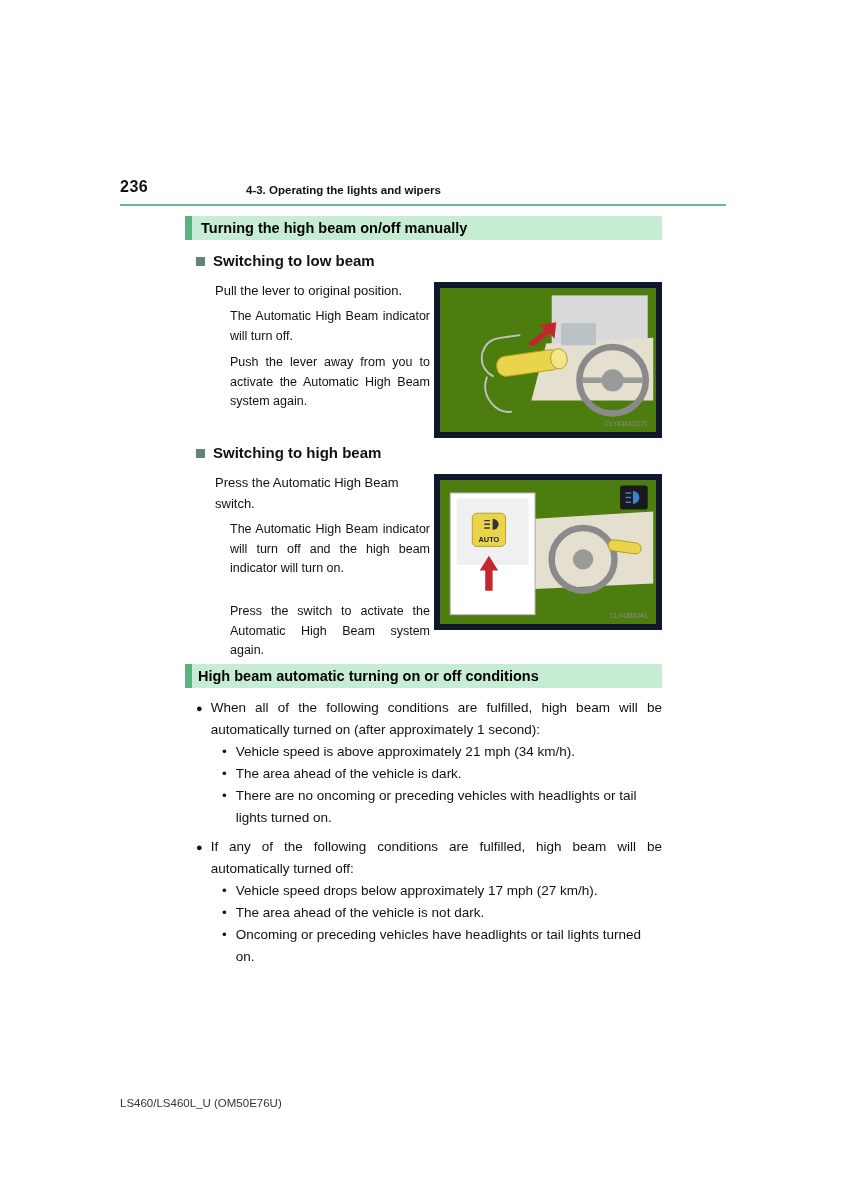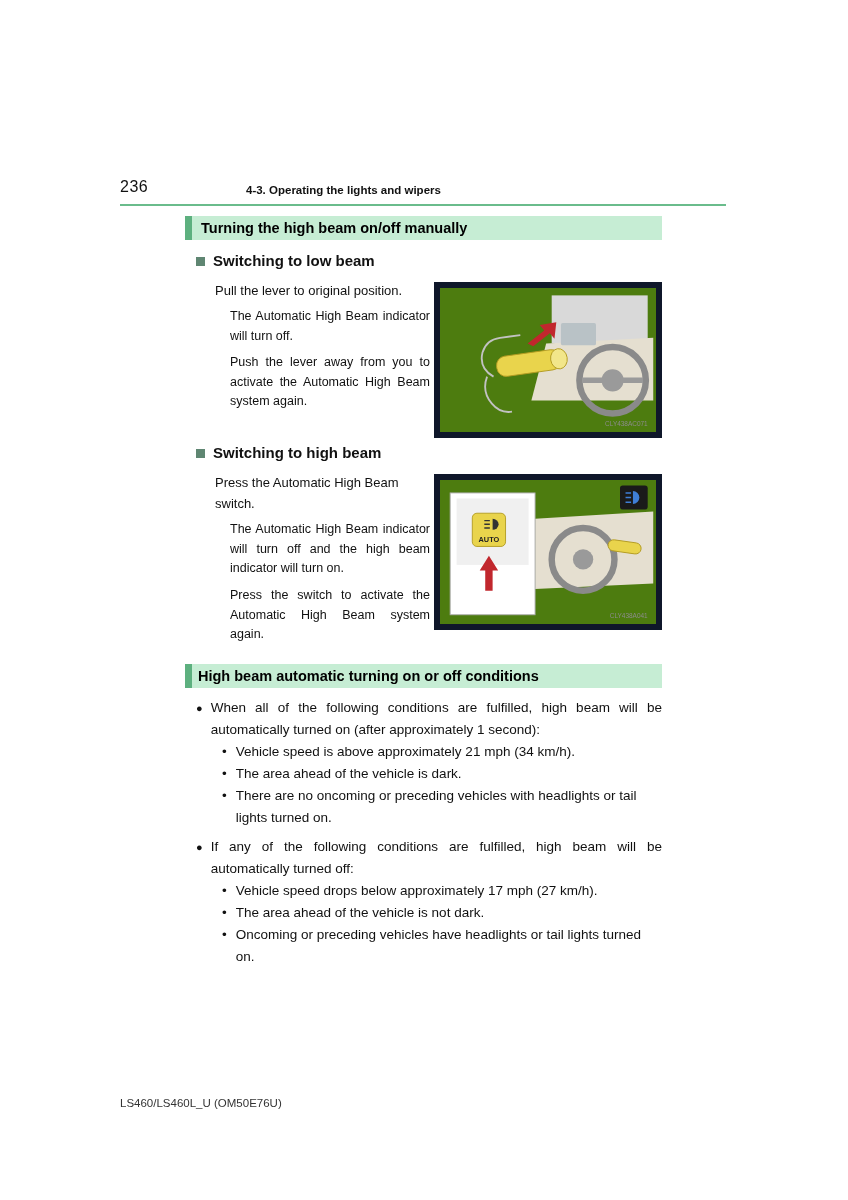--- a/index.html
+++ b/index.html
@@ -1,20 +1,20 @@
 <!DOCTYPE html>
 <html><head>
 <meta charset="utf-8">
 <style>
   * { margin:0; padding:0; box-sizing:border-box; }
   html,body { background:#ffffff; }
   body { font-family:"Liberation Sans", sans-serif; color:#111; }
   .page { position:relative; width:848px; height:1200px; background:#fff; margin:0 auto; overflow:hidden; }
 
-  .pagenum { position:absolute; left:120px; top:178px; font-size:16px; font-weight:normal; letter-spacing:.5px; }
+  .pagenum { position:absolute; left:120px; top:178px; font-size:16px; font-weight:bold; letter-spacing:.5px; }
   .runhead { position:absolute; left:246px; top:184px; font-size:11.5px; font-weight:bold; }
   .headrule { position:absolute; left:120px; top:204px; width:606px; height:2px; background:#6abc8c; }
 
   .sect { position:absolute; left:185px; width:477px; height:24px; background:#c6edd4;
           border-left:7px solid #5db07f; display:flex; align-items:center; padding-left:9px;
           font-size:14.5px; font-weight:bold; color:#000; }
   #sect1 { top:216px; }
   #sect2 { top:664px;padding-left:6px; }
 
   .subhead { position:absolute; left:196px; font-size:15px; font-weight:bold; white-space:nowrap; }
@@ -75,21 +75,21 @@
       <path d="M92,60 l18,-14 l-5,-6 l18,-3 l-2,18 l-5,-6 l-18,14 z" fill="#c1272d"></path>
       <text x="222" y="149" text-anchor="end" font-size="7" fill="#8c8c8c">CLY438AC071</text>
     </svg>
   </figure>
 
   <div class="subhead" style="top:444px">
     <span class="sq"></span><span>Switching to high beam</span>
   </div>
   <p class="lead" style="top:472px">Press the Automatic High Beam switch.</p>
   <p class="ipara" style="top:520px">The Automatic High Beam indicator will turn off and the high beam indicator will turn on.</p>
-  <p class="ipara" style="top:586px">Press the switch to activate the Automatic High Beam system again.</p>
+  <p class="ipara" style="top:602px">Press the switch to activate the Automatic High Beam system again.</p>
 
   <figure class="fig" id="fig2">
     <svg viewBox="0 0 228 156">
       <path d="M100,42 L228,34 L228,112 L100,118 Z" fill="#e5dfd0"></path>
       <rect x="192" y="6" width="30" height="26" rx="3" fill="#1a1a1a"></rect>
       <path d="M206,12 a7,7 0 0 1 0,14 z" fill="#3f7fd6"></path>
       <path d="M198,14 h6 M198,19 h6 M198,24 h6" stroke="#3f7fd6" stroke-width="1.6"></path>
       <circle cx="152" cy="86" r="34" fill="none" stroke="#8a8a8a" stroke-width="7"></circle>
       <circle cx="152" cy="86" r="11" fill="#9a9a9a"></circle>
       <rect x="180" y="64" width="36" height="12" rx="6" fill="#e9d44c" stroke="#b39c22" transform="rotate(8 180 64)"></rect>

